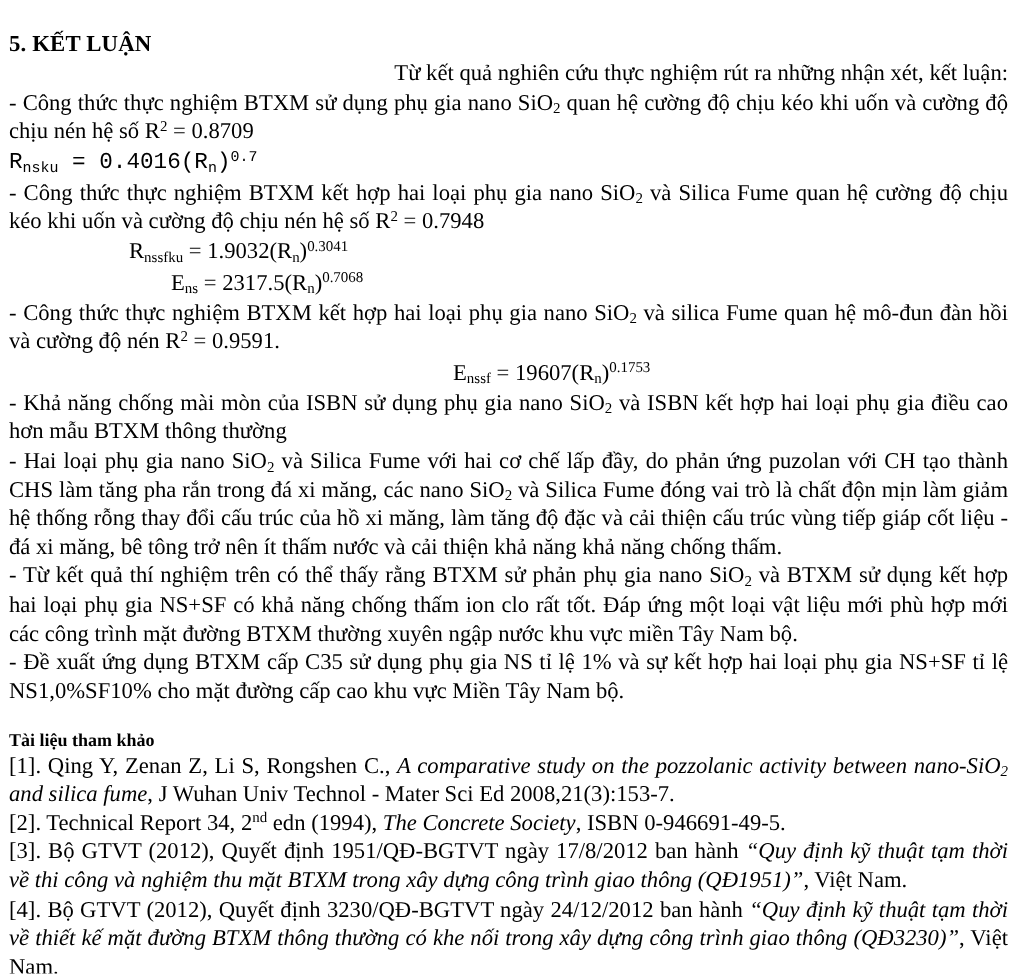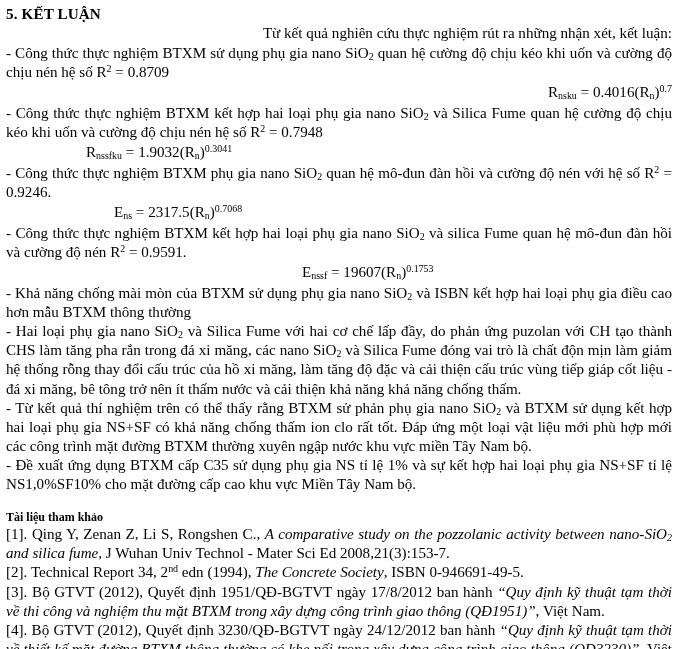--- a/index.html
+++ b/index.html
@@ -19,42 +19,43 @@
     width: 680px;
     height: 649px;
     box-sizing: border-box;
     padding: 4px 8px 0 6px;
     overflow: hidden;
   }
   .section-heading {
     font-size: 15.2px;
     font-weight: bold;
     line-height: 1.28;
-    margin: 0 0 1px 0;
+    margin: 16px 0 1px 0;
     letter-spacing: 0.1px;
   }
   .para {
     font-size: 15.1px;
     line-height: 1.272;
     margin: 0;
     text-align: justify;
     text-justify: inter-word;
     hyphens: none;
   }
   .para.noj {
     text-align: right;
   }
   .formula {
     font-size: 15.1px;
     line-height: 1.30;
     margin: 1px 0 1px 0;
     white-space: nowrap;
   }
   .formula.center {
-    text-align: right;
+    text-align: left;
+    font-family: Liberation Mono, monospace;
   }
   .formula.indent-a {
     padding-left: 80px;
   }
   .formula.indent-b {
     padding-left: 108px;
   }
   .formula.indent-c {
     padding-left: 296px;
   }
@@ -98,29 +99,28 @@
   <p class="para noj">Từ kết quả nghiên cứu thực nghiệm rút ra những nhận xét, kết luận:</p>
 
   <p class="para"><span>- Công thức thực nghiệm BTXM sử dụng phụ gia nano SiO</span><sub>2</sub><span> quan hệ cường độ chịu kéo khi uốn và cường</span> <span>độ chịu nén hệ số R</span><sup>2</sup><span> = 0.8709</span></p>
 
   <p class="formula center"><span>R</span><sub>nsku</sub><span> = 0.4016(R</span><sub>n</sub><span>)</span><sup>0.7</sup></p>
 
   <p class="para"><span>- Công thức thực nghiệm BTXM kết hợp hai loại phụ gia nano SiO</span><sub>2</sub><span> và Silica Fume quan hệ cường độ</span> <span>chịu kéo khi uốn và cường độ chịu nén hệ số R</span><sup>2</sup><span> = 0.7948</span></p>
 
   <p class="formula indent-a"><span>R</span><sub>nssfku</sub><span> = 1.9032(R</span><sub>n</sub><span>)</span><sup>0.3041</sup></p>
 
-  <p class="para"><span>- Công thức thực nghiệm BTXM phụ gia nano SiO</span><sub>2</sub><span> quan hệ mô-đun đàn hồi và cường độ nén với hệ số</span> <span>R</span><sup>2</sup><span> = 0.9246.</span></p>
 
   <p class="formula indent-b"><span>E</span><sub>ns</sub><span> = 2317.5(R</span><sub>n</sub><span>)</span><sup>0.7068</sup></p>
 
   <p class="para"><span>- Công thức thực nghiệm BTXM kết hợp hai loại phụ gia nano SiO</span><sub>2</sub><span> và silica Fume quan hệ mô-đun đàn</span> <span>hồi và cường độ nén R</span><sup>2</sup><span> = 0.9591.</span></p>
 
   <p class="formula indent-c"><span>E</span><sub>nssf</sub><span> = 19607(R</span><sub>n</sub><span>)</span><sup>0.1753</sup></p>
 
-  <p class="para"><span>- Khả năng chống mài mòn của BTXM sử dụng phụ gia nano SiO</span><sub>2</sub><span> và ISBN kết hợp hai loại phụ gia điều</span> <span>cao hơn mẫu BTXM thông thường</span></p>
+  <p class="para"><span>- Khả năng chống mài mòn của ISBN sử dụng phụ gia nano SiO</span><sub>2</sub><span> và ISBN kết hợp hai loại phụ gia điều</span> <span>cao hơn mẫu BTXM thông thường</span></p>
 
   <p class="para"><span>- Hai loại phụ gia nano SiO</span><sub>2</sub><span> và Silica Fume với hai cơ chế lấp đầy, do phản ứng puzolan với CH tạo</span> <span>thành CHS làm tăng pha rắn trong đá xi măng, các nano SiO</span><sub>2</sub><span> và Silica Fume đóng vai trò là chất độn</span> <span>mịn làm giảm hệ thống rỗng thay đổi cấu trúc của hồ xi măng, làm tăng độ đặc và cải thiện cấu trúc vùng</span> <span>tiếp giáp cốt liệu - đá xi măng, bê tông trở nên ít thấm nước và cải thiện khả năng khả năng chống thấm.</span></p>
 
   <p class="para"><span>- Từ kết quả thí nghiệm trên có thể thấy rằng BTXM sử phản phụ gia nano SiO</span><sub>2</sub><span> và BTXM sử dụng kết</span> <span>hợp hai loại phụ gia NS+SF có khả năng chống thấm ion clo rất tốt. Đáp ứng một loại vật liệu mới phù</span> <span>hợp mới các công trình mặt đường BTXM thường xuyên ngập nước khu vực miền Tây Nam bộ.</span></p>
 
   <p class="para"><span>- Đề xuất ứng dụng BTXM cấp C35 sử dụng phụ gia NS tỉ lệ 1% và sự kết hợp hai loại phụ gia NS+SF tỉ</span> <span>lệ NS1,0%SF10% cho mặt đường cấp cao khu vực Miền Tây Nam bộ.</span></p>
 
   <div class="gap-before-refs"></div>
 
   <h3 class="refs-heading">Tài liệu tham khảo</h3>

